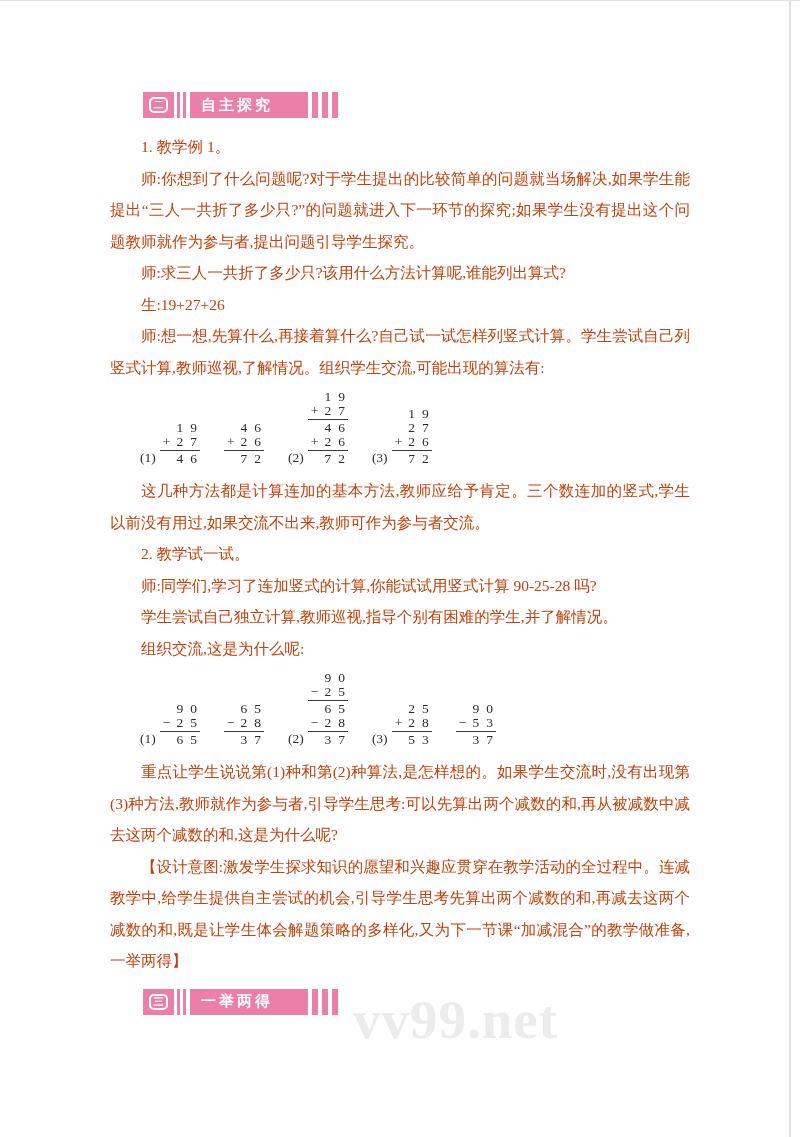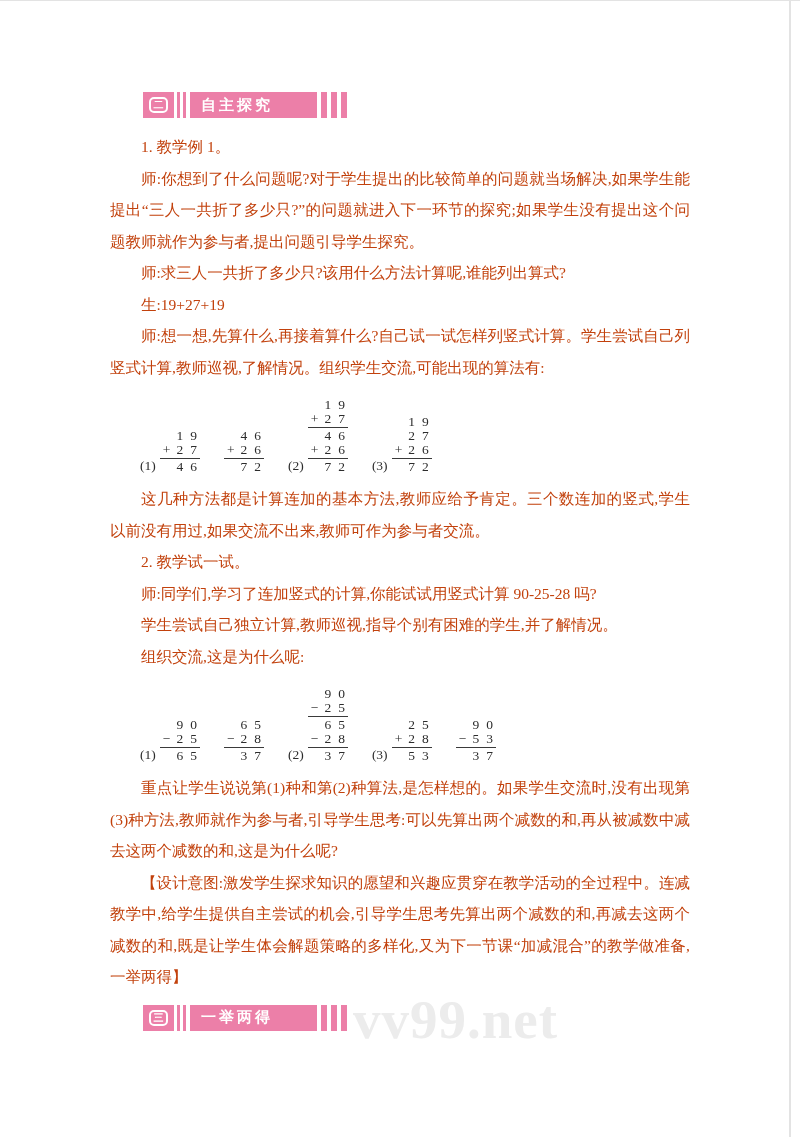--- a/index.html
+++ b/index.html
@@ -54,21 +54,21 @@
     border-radius: 5px;
     min-width: 19px; height: 16px;
     display: flex; align-items: center; justify-content: center;
     font-family: "Liberation Sans", sans-serif;
     font-size: 10px; font-weight: 700; color: #fff;
     line-height: 1;
     padding: 0 2px;
   }
   .st-thin { width: 3px; background: var(--pink, #ec7fa8); margin-left: 3px; }
   .hdr-bar {
-    width: 127px;
+    width: 118px;
     margin-left: 4px;
     background: var(--pink, #ec7fa8);
     color: #fff;
     font-family: "Liberation Sans", sans-serif;
     font-size: 15px; font-weight: 700;
     letter-spacing: 3px;
     display: flex; align-items: center;
     padding-left: 11px;
   }
   .st-wide { width: 6px; background: var(--pink, #ec7fa8); margin-left: 4px; }
@@ -85,21 +85,21 @@
   .vm-block {
     display: flex;
     align-items: flex-end;
     gap: 24px;
     margin: 7px 0 9px 30px;
     font-size: 13.5px;
     color: #2c2c2c;
   }
   .vm-group { display: flex; align-items: flex-end; gap: 4px; }
   .vm-label { line-height: 15px; padding-bottom: 1px; }
-  .vm-cols { display: flex; align-items: flex-end; gap: 24px; margin-top: 8px; }
+  .vm-cols { display: flex; align-items: flex-end; gap: 24px; }
   .vm-col { display: flex; flex-direction: column; align-items: flex-end; }
   .vm-row {
     display: flex; align-items: baseline;
     line-height: 14px;
     padding: 0 3px 0 3px;
   }
   .vm-row.u { border-bottom: 1px solid #3a3a3a; padding-bottom: 1px; margin-bottom: 1px; }
   .vm-sign { margin-right: 6px; }
   .vm-digits { letter-spacing: 7px; margin-right: -7px; }
   .summary-header { margin-top: 12px; }
@@ -124,21 +124,21 @@
       <div class="hdr-bar">自主探究</div>
       <div class="st-wide"></div>
       <div class="st-wide"></div>
       <div class="st-wide"></div>
     </div>
 
     <div class="doc-text">
       <p>1. 教学例 1。</p>
       <p>师:你想到了什么问题呢?对于学生提出的比较简单的问题就当场解决,如果学生能提出“三人一共折了多少只?”的问题就进入下一环节的探究;如果学生没有提出这个问题教师就作为参与者,提出问题引导学生探究。</p>
       <p>师:求三人一共折了多少只?该用什么方法计算呢,谁能列出算式?</p>
-      <p>生:19+27+19</p>
+      <p>生:19+27+26</p>
       <p>师:想一想,先算什么,再接着算什么?自己试一试怎样列竖式计算。学生尝试自己列竖式计算,教师巡视,了解情况。组织学生交流,可能出现的算法有:</p>
 
       <div class="vm-block">
           <div class="vm-group">
             <span class="vm-label">(1)</span>
             <div class="vm-cols">
               <div class="vm-col">
                 <div class="vm-row">
                   <span class="vm-digits">19</span>
                 </div>

